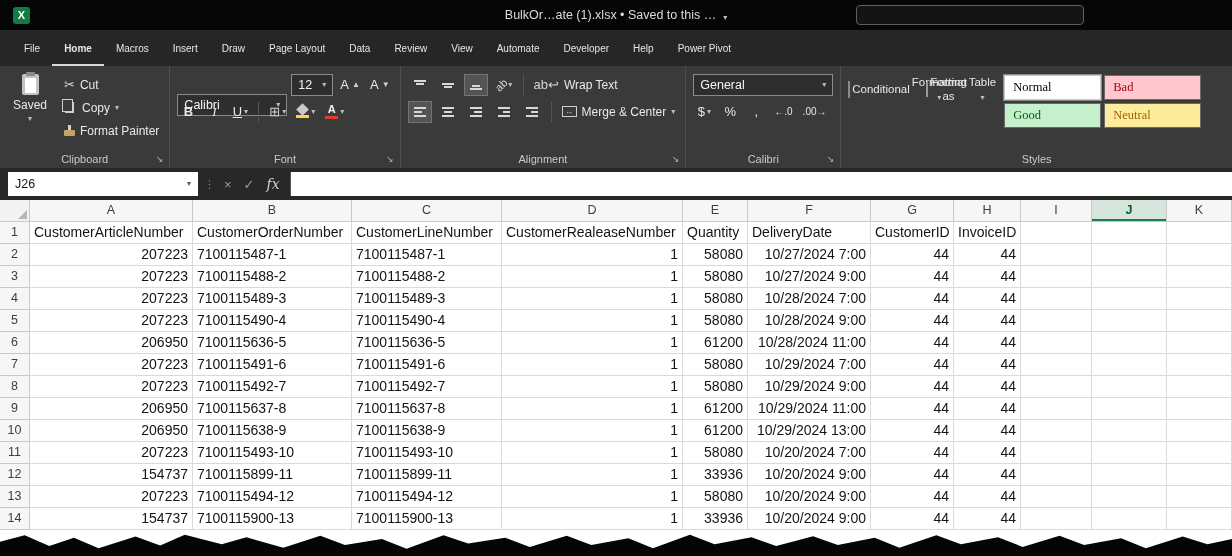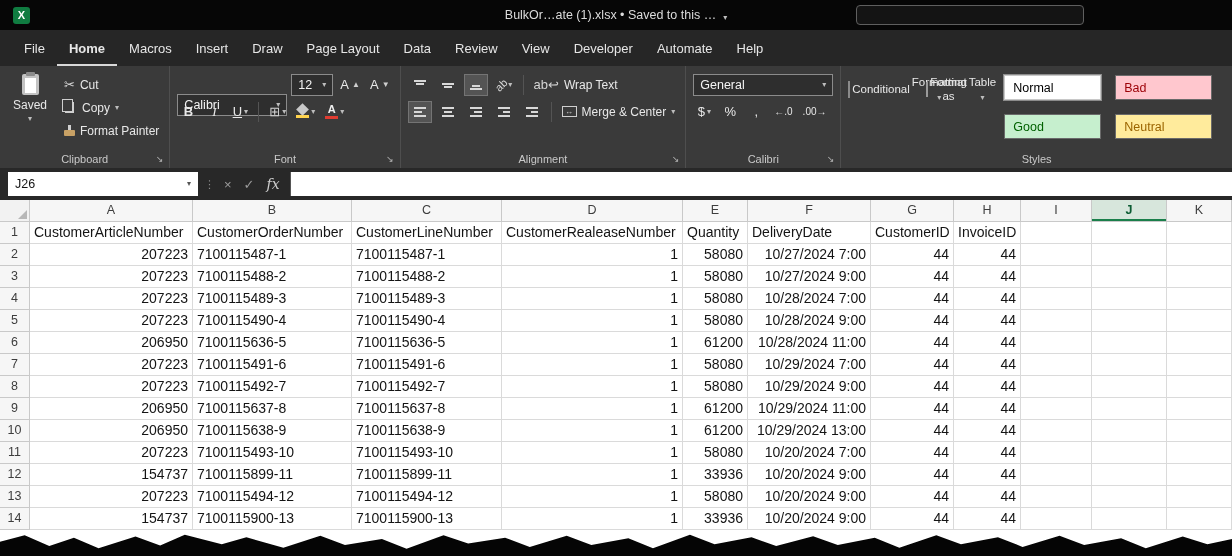--- a/index.html
+++ b/index.html
@@ -8,21 +8,21 @@
 
   
   .titlebar { height:30px; background:#060606; display:flex; align-items:center; position:relative; color:#dcdcdc; }
   .xl-logo { width:17px; height:17px; margin-left:13px; background:#107c41; border-radius:3px; color:#fff; font-weight:bold; font-size:11px; display:flex; align-items:center; justify-content:center; }
   .title-center { position:absolute; left:50%; transform:translateX(-50%); font-size:12.5px; display:flex; align-items:flex-end; gap:7px; white-space:nowrap; }
   .search-box { position:absolute; right:148px; top:5px; width:228px; height:20px; border:1px solid #5f5f5f; border-radius:4px; background:#141414; }
   .chev { font-size:8px; color:#bdbdbd; line-height:1; }
 
   
   .tabstrip { height:36px; background:#262626; display:flex; align-items:stretch; padding-left:12px; }
-  .tab { display:flex; align-items:center; padding:0 12px; font-size:13px; color:#e6e6e6; cursor:default; }
+  .tab { display:flex; align-items:center; padding:0 12px; font-size:10px; color:#e6e6e6; cursor:default; }
   .tab.active { font-weight:bold; box-shadow: inset 0 -2px 0 #d8d8d8; }
 
   
   .ribbon { height:102px; background:#3a3a3a; display:flex; color:#e8e8e8; overflow:hidden; }
   .rgroup { display:flex; flex-direction:column; border-right:1px solid #4e4e4e; padding:5px 7px 0 7px; }
   .rgroup:last-child { flex:1; border-right:none; }
   .rlabel { margin-top:auto; height:19px; font-size:11px; color:#c9c9c9; display:flex; align-items:center; justify-content:center; position:relative; padding:0 10px; }
   .launch { position:absolute; right:-1px; bottom:4px; font-size:9px; color:#b5b5b5; }
   .rrow { display:flex; align-items:center; gap:4px; height:27px; }
   .rgcontent { display:flex; gap:8px; }
@@ -61,21 +61,21 @@
   .ab-rot { display:inline-block; transform:rotate(-45deg); font-size:11px; color:#d8d8d8; }
   .ic-merge { width:15px; height:11px; border:1px solid #cfcfcf; font-size:8px; color:#cfcfcf; display:flex; align-items:center; justify-content:center; line-height:1; }
 
   
   .styles { gap:10px; align-items:flex-start; padding-top:2px; }
   .bigbtn { width:68px; display:flex; flex-direction:row; align-items:center; gap:2px; font-size:11.5px; text-align:center; line-height:1.25; padding-top:2px; }
   .ic-cf { width:17px; height:17px; border:1px solid #8a8a8a; background:conic-gradient(#c00000 0 25%, #f2f2f2 0 50%, #2e75b6 0 75%, #ffc000 0 100%); }
   .ic-fat { width:18px; height:15px; border:1px solid #9a9a9a; background:
       repeating-linear-gradient(0deg, #9a9a9a 0 1px, transparent 1px 5px),
       repeating-linear-gradient(90deg, #9a9a9a 0 1px, transparent 1px 6px), #4a4a4a; }
-  .gallery { display:grid; grid-template-columns:repeat(2, 97px); gap:14px; padding-top:2px; }
+  .gallery { display:grid; grid-template-columns:repeat(2, 97px); gap:3px; padding-top:2px;font-family:Liberation Serif, serif; }
   .style-cell { height:25px; display:flex; align-items:center; padding-left:8px; font-size:12.5px; border:1px solid #6a6a6a; white-space:nowrap; overflow:hidden; }
   .style-cell.selected { border:1px solid #c8c8c8; outline:1px solid #8c8c8c; }
 
   
   .fbar { height:32px; background:#282828; display:flex; align-items:center; }
   .namebox { width:190px; height:24px; margin-left:8px; background:#fff; color:#141414; font-size:12.5px; display:flex; align-items:center; justify-content:space-between; padding:0 7px; }
   .namebox .chev { color:#555; }
   .fbsep { color:#8a8a8a; font-size:11px; padding:0 6px; letter-spacing:1px; }
   .fbicons { display:flex; align-items:center; gap:12px; color:#9c9c9c; font-size:13px; padding:0 10px 0 2px; }
   .fx { font-family:"DejaVu Serif", serif; font-style:italic; font-size:14px; color:#cfcfcf; }
@@ -112,23 +112,24 @@
   <div class="tabstrip">
       <span class="tab">File</span>
       <span class="tab active">Home</span>
       <span class="tab">Macros</span>
       <span class="tab">Insert</span>
       <span class="tab">Draw</span>
       <span class="tab">Page Layout</span>
       <span class="tab">Data</span>
       <span class="tab">Review</span>
       <span class="tab">View</span>
+      <span class="tab">Automate</span>
       <span class="tab">Developer</span>
-      <span class="tab">Automate</span>
       <span class="tab">Help</span>
+      <span class="tab">Power Pivot</span>
     </div>
 
   <div class="ribbon">
 
     <div class="rgroup">
       <div class="rgcontent">
         <div class="paste">
           <div class="ic-paste"></div>
           <span>Saved</span>
           <span class="chev">▾</span>

